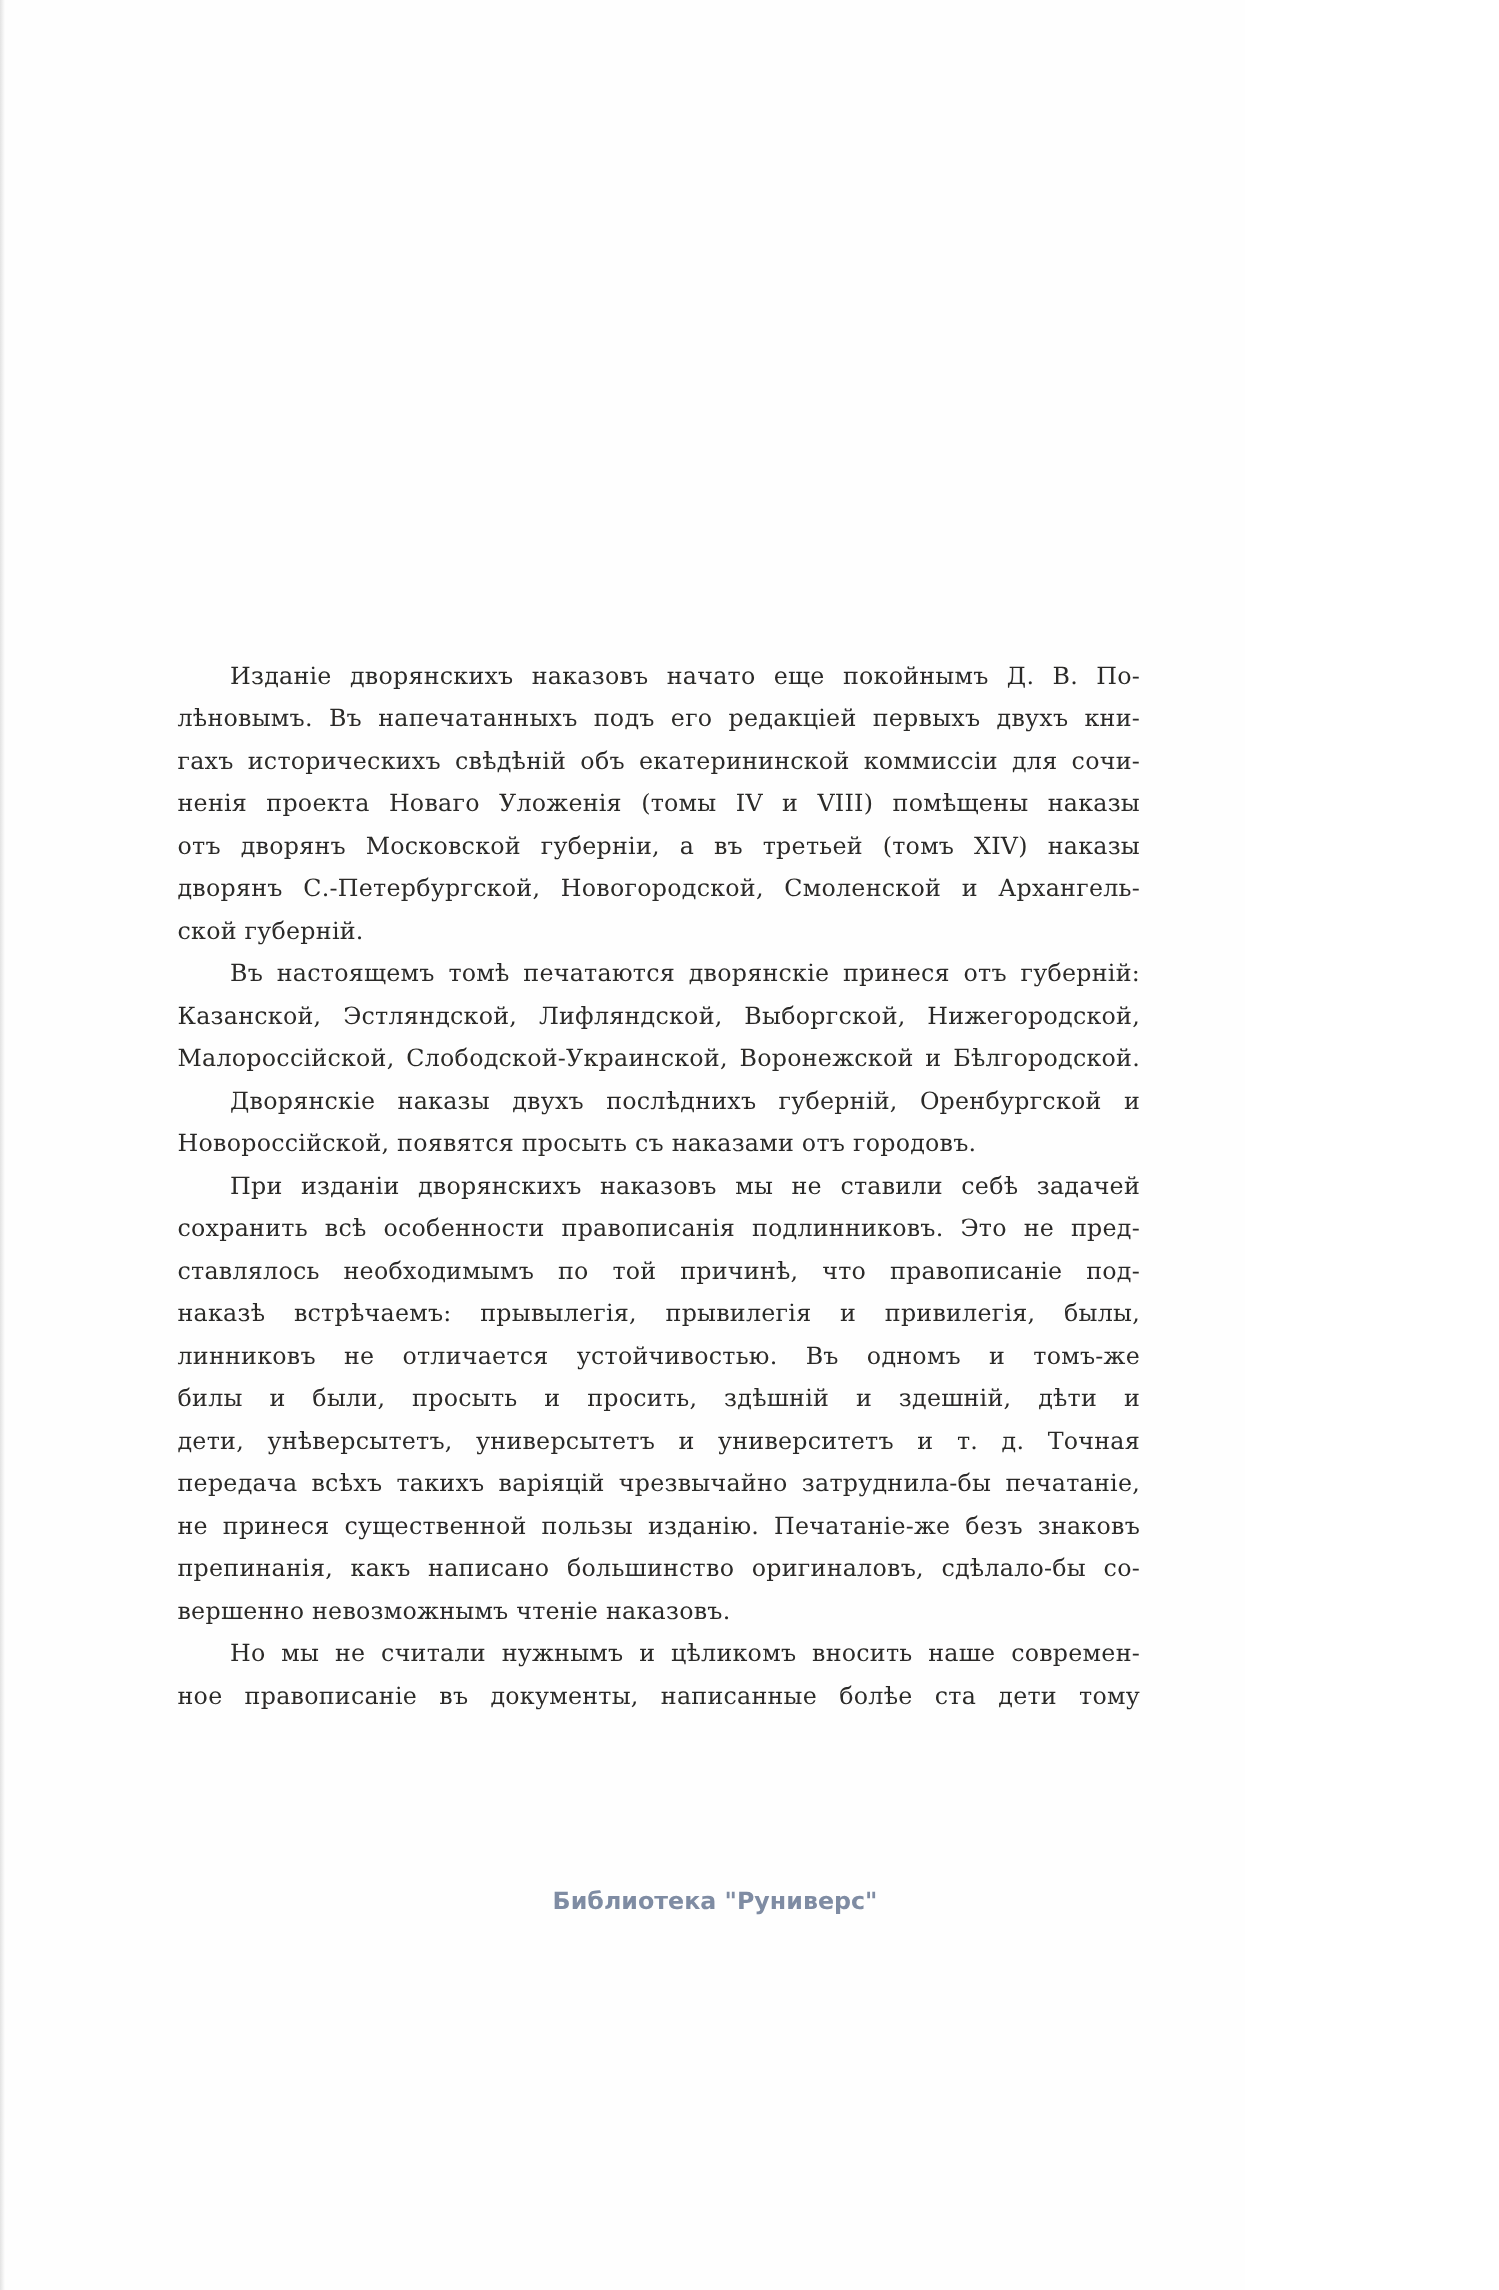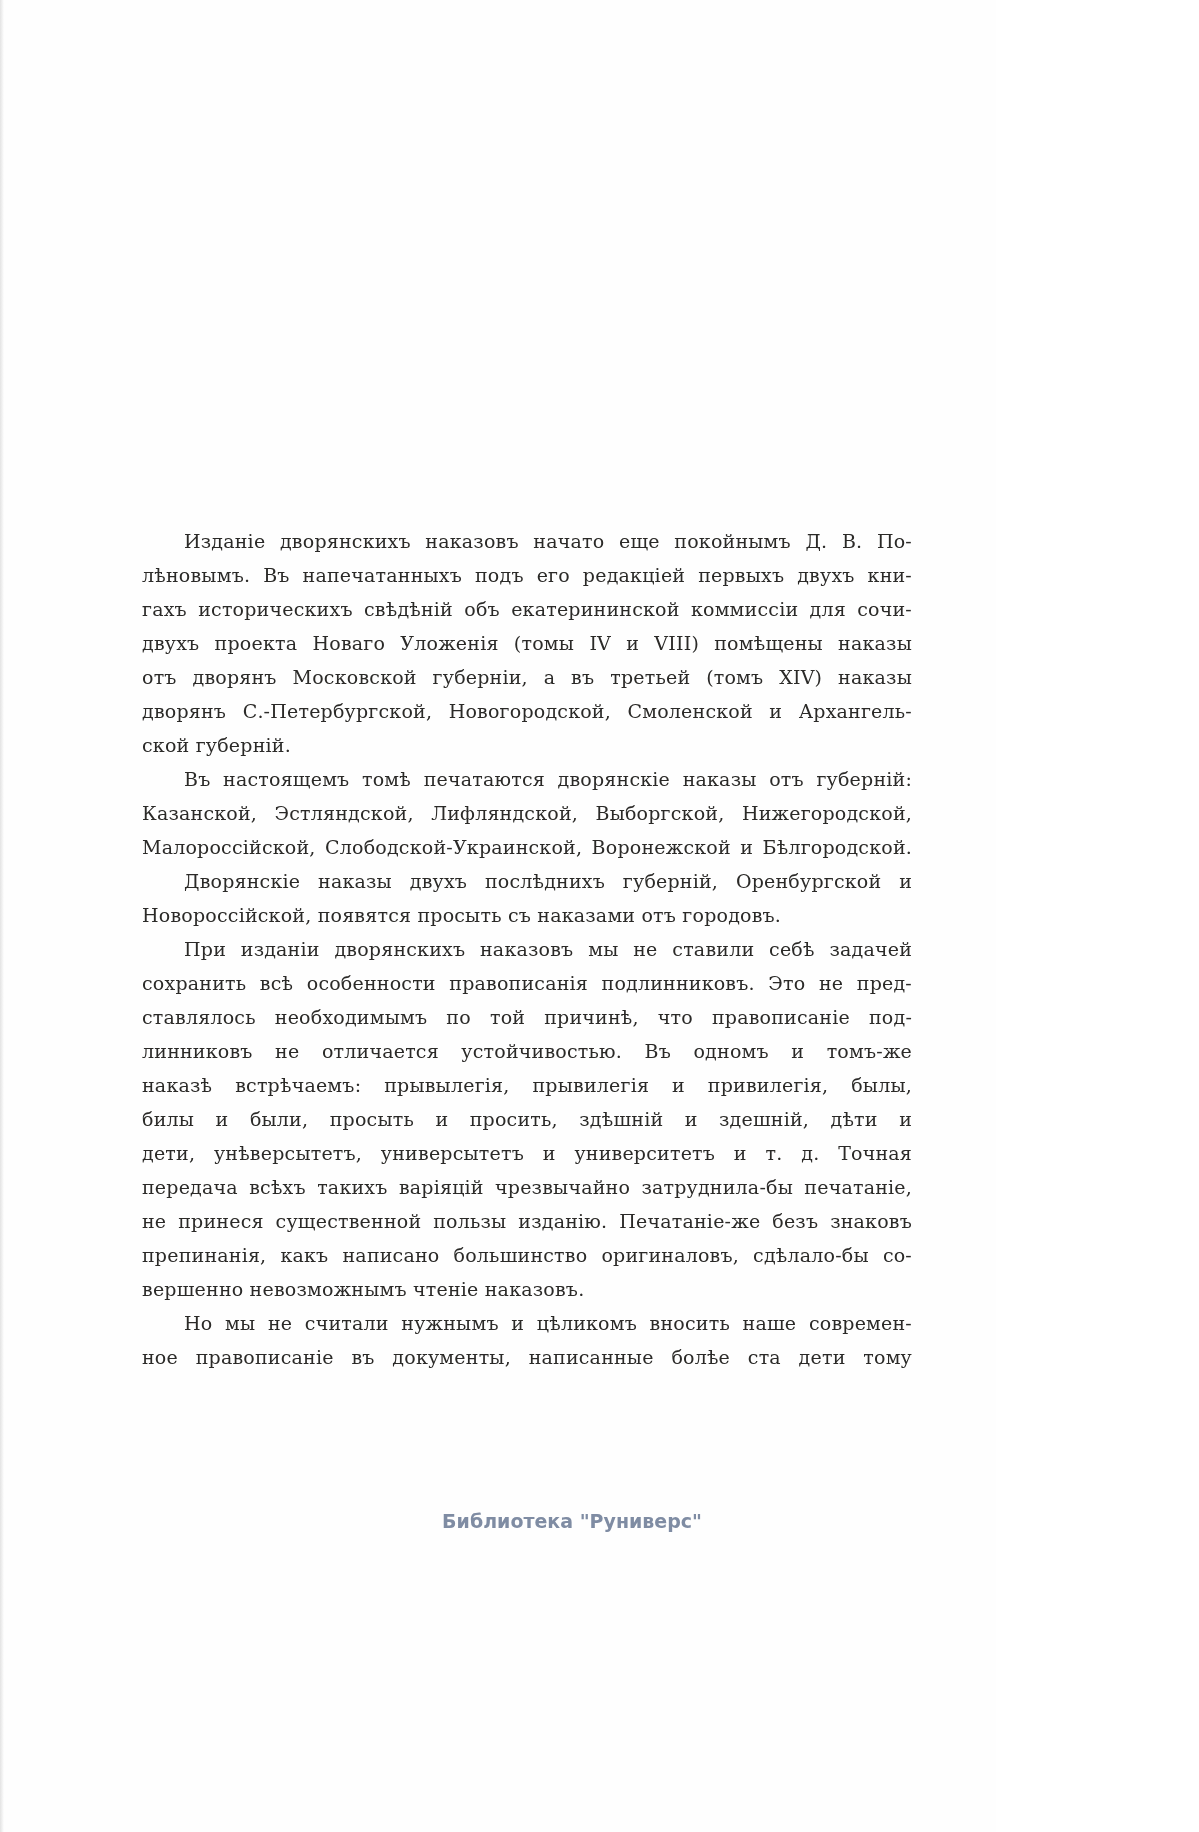--- a/index.html
+++ b/index.html
@@ -63,43 +63,43 @@
 
 <div class="page">
   <div class="scan-edge"></div>
 
   <main class="text-block" style="color: rgb(43, 42, 40);">
 
     <section class="paragraph">
       <div class="line j indent">Изданіе дворянскихъ наказовъ начато еще покойнымъ Д. В. По-</div>
       <div class="line j">лѣновымъ. Въ напечатанныхъ подъ его редакціей первыхъ двухъ кни-</div>
       <div class="line j">гахъ историческихъ свѣдѣній объ екатерининской коммиссіи для сочи-</div>
-      <div class="line j">двухъ проекта Новаго Уложенія (томы IV и VIII) помѣщены наказы</div>
+      <div class="line j">ненія проекта Новаго Уложенія (томы IV и VIII) помѣщены наказы</div>
       <div class="line j">отъ дворянъ Московской губерніи, а въ третьей (томъ XIV) наказы</div>
       <div class="line j">дворянъ С.-Петербургской, Новогородской, Смоленской и Архангель-</div>
       <div class="line">ской губерній.</div>
     </section>
 
     <section class="paragraph">
-      <div class="line j indent">Въ настоящемъ томѣ печатаются дворянскіе наказы отъ губерній:</div>
+      <div class="line j indent">Въ настоящемъ томѣ печатаются дворянскіе принеся отъ губерній:</div>
       <div class="line j">Казанской, Эстляндской, Лифляндской, Выборгской, Нижегородской,</div>
       <div class="line j">Малороссійской, Слободской-Украинской, Воронежской и Бѣлгородской.</div>
     </section>
 
     <section class="paragraph">
       <div class="line j indent">Дворянскіе наказы двухъ послѣднихъ губерній, Оренбургской и</div>
       <div class="line">Новороссійской, появятся просыть съ наказами отъ городовъ.</div>
     </section>
 
     <section class="paragraph">
       <div class="line j indent">При изданіи дворянскихъ наказовъ мы не ставили себѣ задачей</div>
       <div class="line j">сохранить всѣ особенности правописанія подлинниковъ. Это не пред-</div>
       <div class="line j">ставлялось необходимымъ по той причинѣ, что правописаніе под-</div>
+      <div class="line j">наказѣ встрѣчаемъ: прывылегія, прывилегія и привилегія, былы,</div>
       <div class="line j">линниковъ не отличается устойчивостью. Въ одномъ и томъ-же</div>
-      <div class="line j">наказѣ встрѣчаемъ: прывылегія, прывилегія и привилегія, былы,</div>
       <div class="line j">билы и были, просыть и просить, здѣшній и здешній, дѣти и</div>
       <div class="line j">дети, унѣверсытетъ, универсытетъ и университетъ и т. д. Точная</div>
       <div class="line j">передача всѣхъ такихъ варіяцій чрезвычайно затруднила-бы печатаніе,</div>
       <div class="line j">не принеся существенной пользы изданію. Печатаніе-же безъ знаковъ</div>
       <div class="line j">препинанія, какъ написано большинство оригиналовъ, сдѣлало-бы со-</div>
       <div class="line">вершенно невозможнымъ чтеніе наказовъ.</div>
     </section>
 
     <section class="paragraph">
       <div class="line j indent">Но мы не считали нужнымъ и цѣликомъ вносить наше современ-</div>

